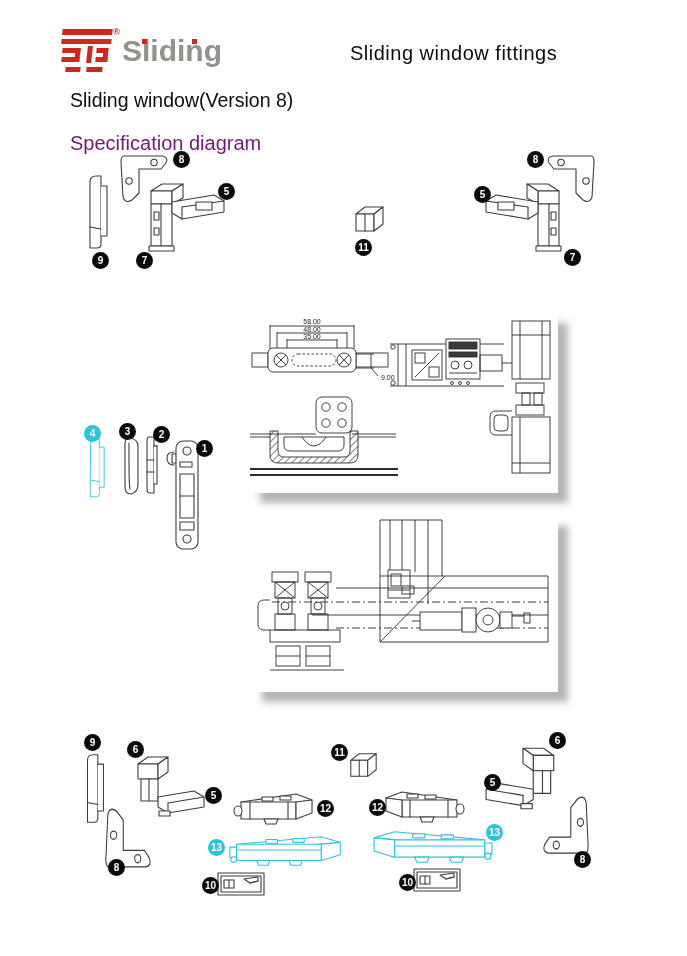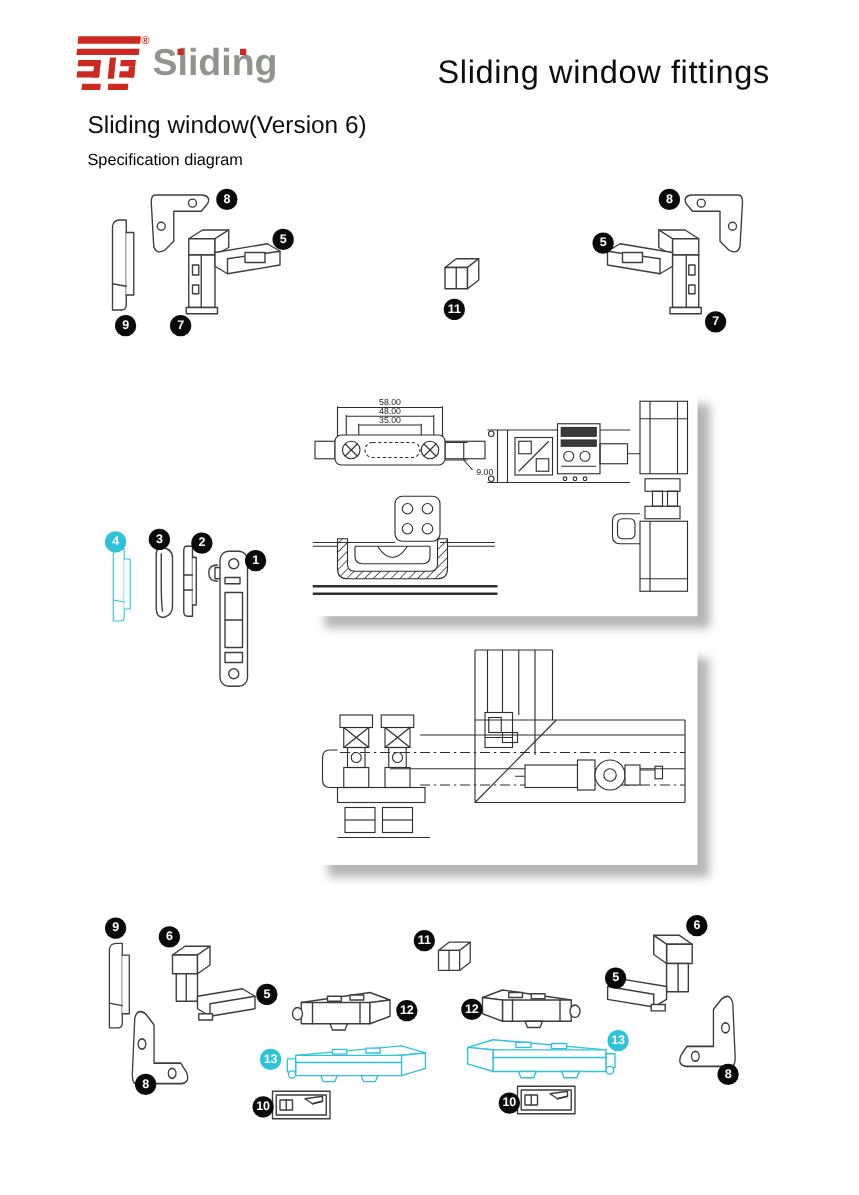--- a/index.html
+++ b/index.html
@@ -9,23 +9,23 @@
   }
   .abs{position:absolute;}
 
   
   .reg{position:absolute;left:113px;top:27px;color:#cc2920;font-size:9px;font-weight:bold;}
   .brand{
     position:absolute;left:122px;top:36px;font-size:30px;font-weight:bold;
     color:#8f948c;letter-spacing:0px;line-height:1;
   }
   .idot{position:absolute;width:5px;height:5px;background:#cc2920;}
-  .page-title{position:absolute;left:350px;top:42px;font-size:26px;color:#0d0d0d;letter-spacing:0.5px;}
+  .page-title{position:absolute;left:350px;top:42px;font-size:20px;color:#0d0d0d;letter-spacing:0.5px;}
   .subtitle{position:absolute;left:70px;top:89px;font-size:19.5px;color:#0d0d0d;}
-  .section-label{position:absolute;left:70px;top:120px;font-size:13px;color:#000000;}
+  .section-label{position:absolute;left:70px;top:132px;font-size:20px;color:#701a75;}
 
   
   .badge{
     position:absolute;width:17px;height:17px;border-radius:50%;
     background:#0a0a0a;color:#fff;font-size:10px;font-weight:bold;
     display:flex;align-items:center;justify-content:center;line-height:1;
   }
   .badge.cyan{background:#2fc3da;}
 
   
@@ -135,21 +135,21 @@
       <rect x="46" y="27" width="5" height="9"></rect>
       <rect x="10" y="41" width="15" height="5"></rect>
       <rect x="31" y="41" width="16" height="5"></rect>
     </g>
   </svg>
   <span class="reg">®</span>
   <span class="brand">Sliding</span>
   <i class="idot" style="left:142px;top:39px"></i>
   <i class="idot" style="left:192px;top:39px"></i>
   <div class="page-title">Sliding window fittings</div>
-  <div class="subtitle">Sliding window(Version 6)</div>
+  <div class="subtitle">Sliding window(Version 8)</div>
   <div class="section-label">Specification diagram</div>
 
   <svg class="part" style="left:85px;top:172px" width="26" height="80" viewBox="0 0 26 80">
       <use href="#sym-strip9"></use>
     </svg>
   <svg class="part" style="left:117px;top:152px" width="58" height="52" viewBox="0 0 58 52">
       <use href="#sym-bracket8"></use>
     </svg>
   <svg class="part" style="left:138px;top:178px" width="90" height="78" viewBox="0 0 90 78">
       <use href="#sym-joint-top"></use>

